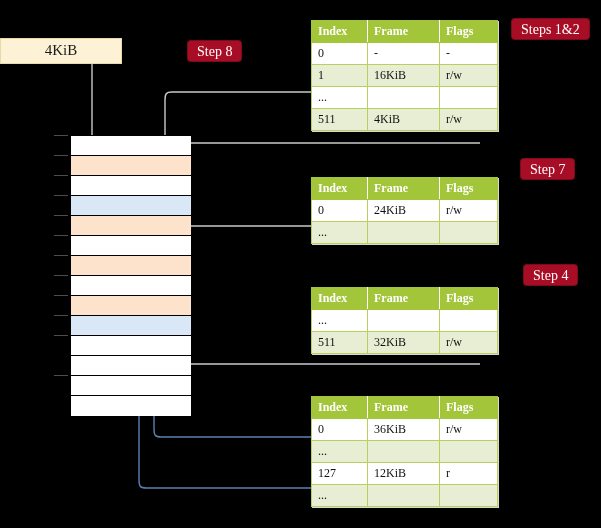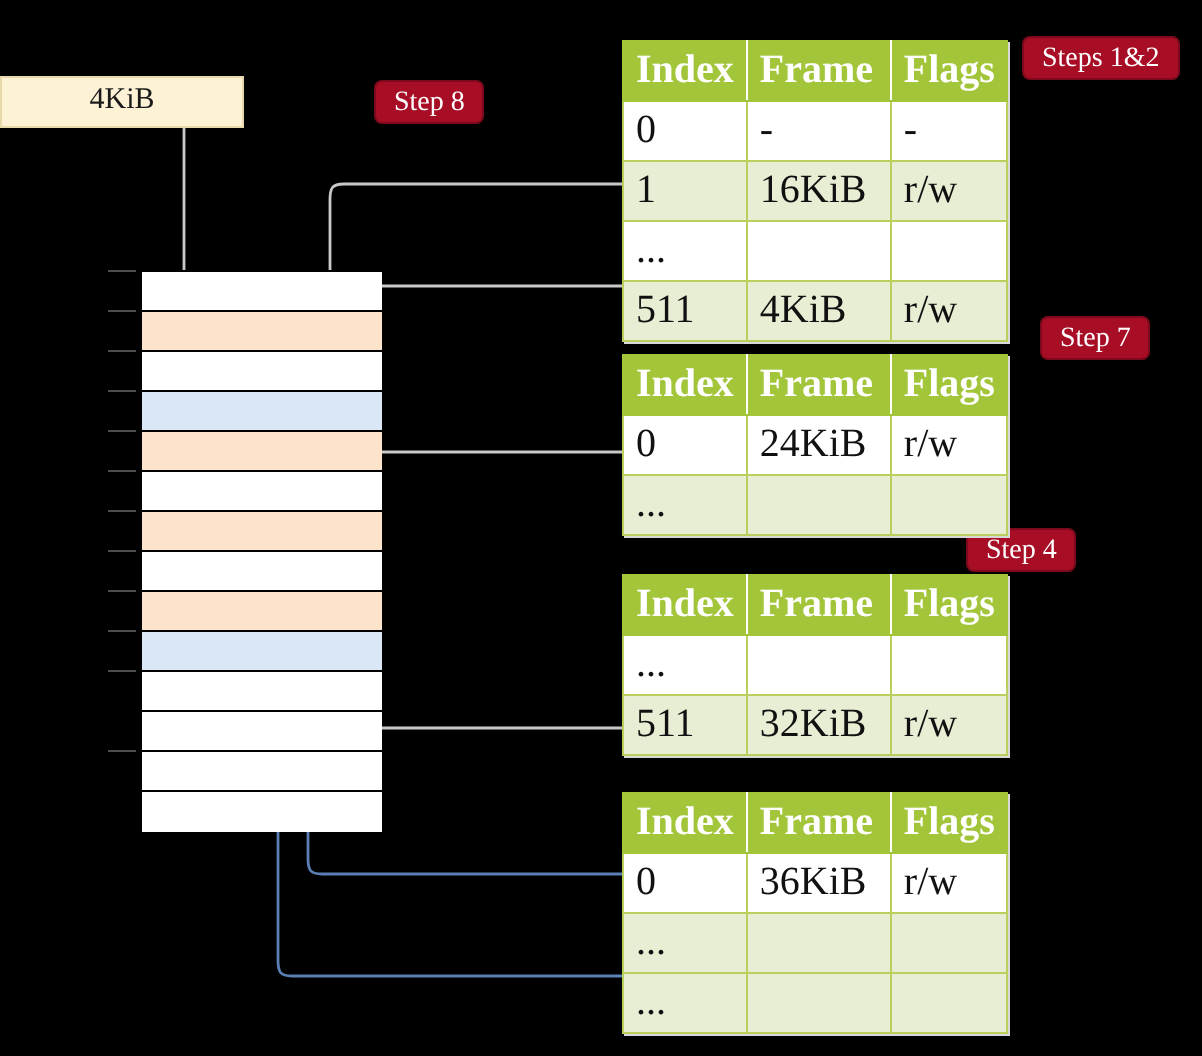--- a/index.html
+++ b/index.html
@@ -53,21 +53,21 @@
   
   .ptable {
     position: absolute;
     border-collapse: collapse;
     background: #ffffff;
     box-shadow: 1px 1px 0 0 #d8d8d8;
   }
   .ptable td, .ptable th {
     border: 1px solid #b9cf5e;
     font-family: "Liberation Serif", "DejaVu Serif", serif;
-    font-size: 20px;
+    font-size: 12px;
     line-height: 1;
     padding: 4px 6px 5px 6px;
     text-align: left;
     color: #111111;
     height: 16px;
     box-sizing: border-box;
   }
   .ptable th {
     background: #a3c53a;
     color: #ffffff;
@@ -172,21 +172,21 @@
   <div class="frame-box" style="left:0px; top:38px; width:120px; height:24px;">
     <span>4KiB</span>
   </div>
 
   <div class="step-pill" style="left:188px; top:41px;">Step 8</div>
 
   <div class="step-pill" style="left:512px; top:19px;">Steps 1&amp;2</div>
 
   <div class="step-pill" style="left:521px; top:159px;">Step 7</div>
 
-  <div class="step-pill" style="left:484px; top:265px;">Step 4</div>
+  <div class="step-pill" style="left:524px; top:265px;">Step 4</div>
 
   <div id="memcol">
       <div class="memrow " style="top: 0px;"></div>
       <div class="memrow peach" style="top: 20px;"></div>
       <div class="memrow " style="top: 40px;"></div>
       <div class="memrow blue" style="top: 60px;"></div>
       <div class="memrow peach" style="top: 80px;"></div>
       <div class="memrow " style="top: 100px;"></div>
       <div class="memrow peach" style="top: 120px;"></div>
       <div class="memrow " style="top: 140px;"></div>
@@ -307,20 +307,25 @@
           <tr class="white">
             <td class="col-index">0</td>
             <td class="col-frame">36KiB</td>
             <td class="col-flags">r/w</td>
           </tr>
           <tr class="alt">
             <td class="col-index">...</td>
             <td class="col-frame"></td>
             <td class="col-flags"></td>
           </tr>
+          <tr class="white">
+            <td class="col-index">127</td>
+            <td class="col-frame">12KiB</td>
+            <td class="col-flags">r</td>
+          </tr>
           <tr class="alt">
             <td class="col-index">...</td>
             <td class="col-frame"></td>
             <td class="col-flags"></td>
           </tr>
         </tbody>
       </table>
   </div>
 
 </div>

